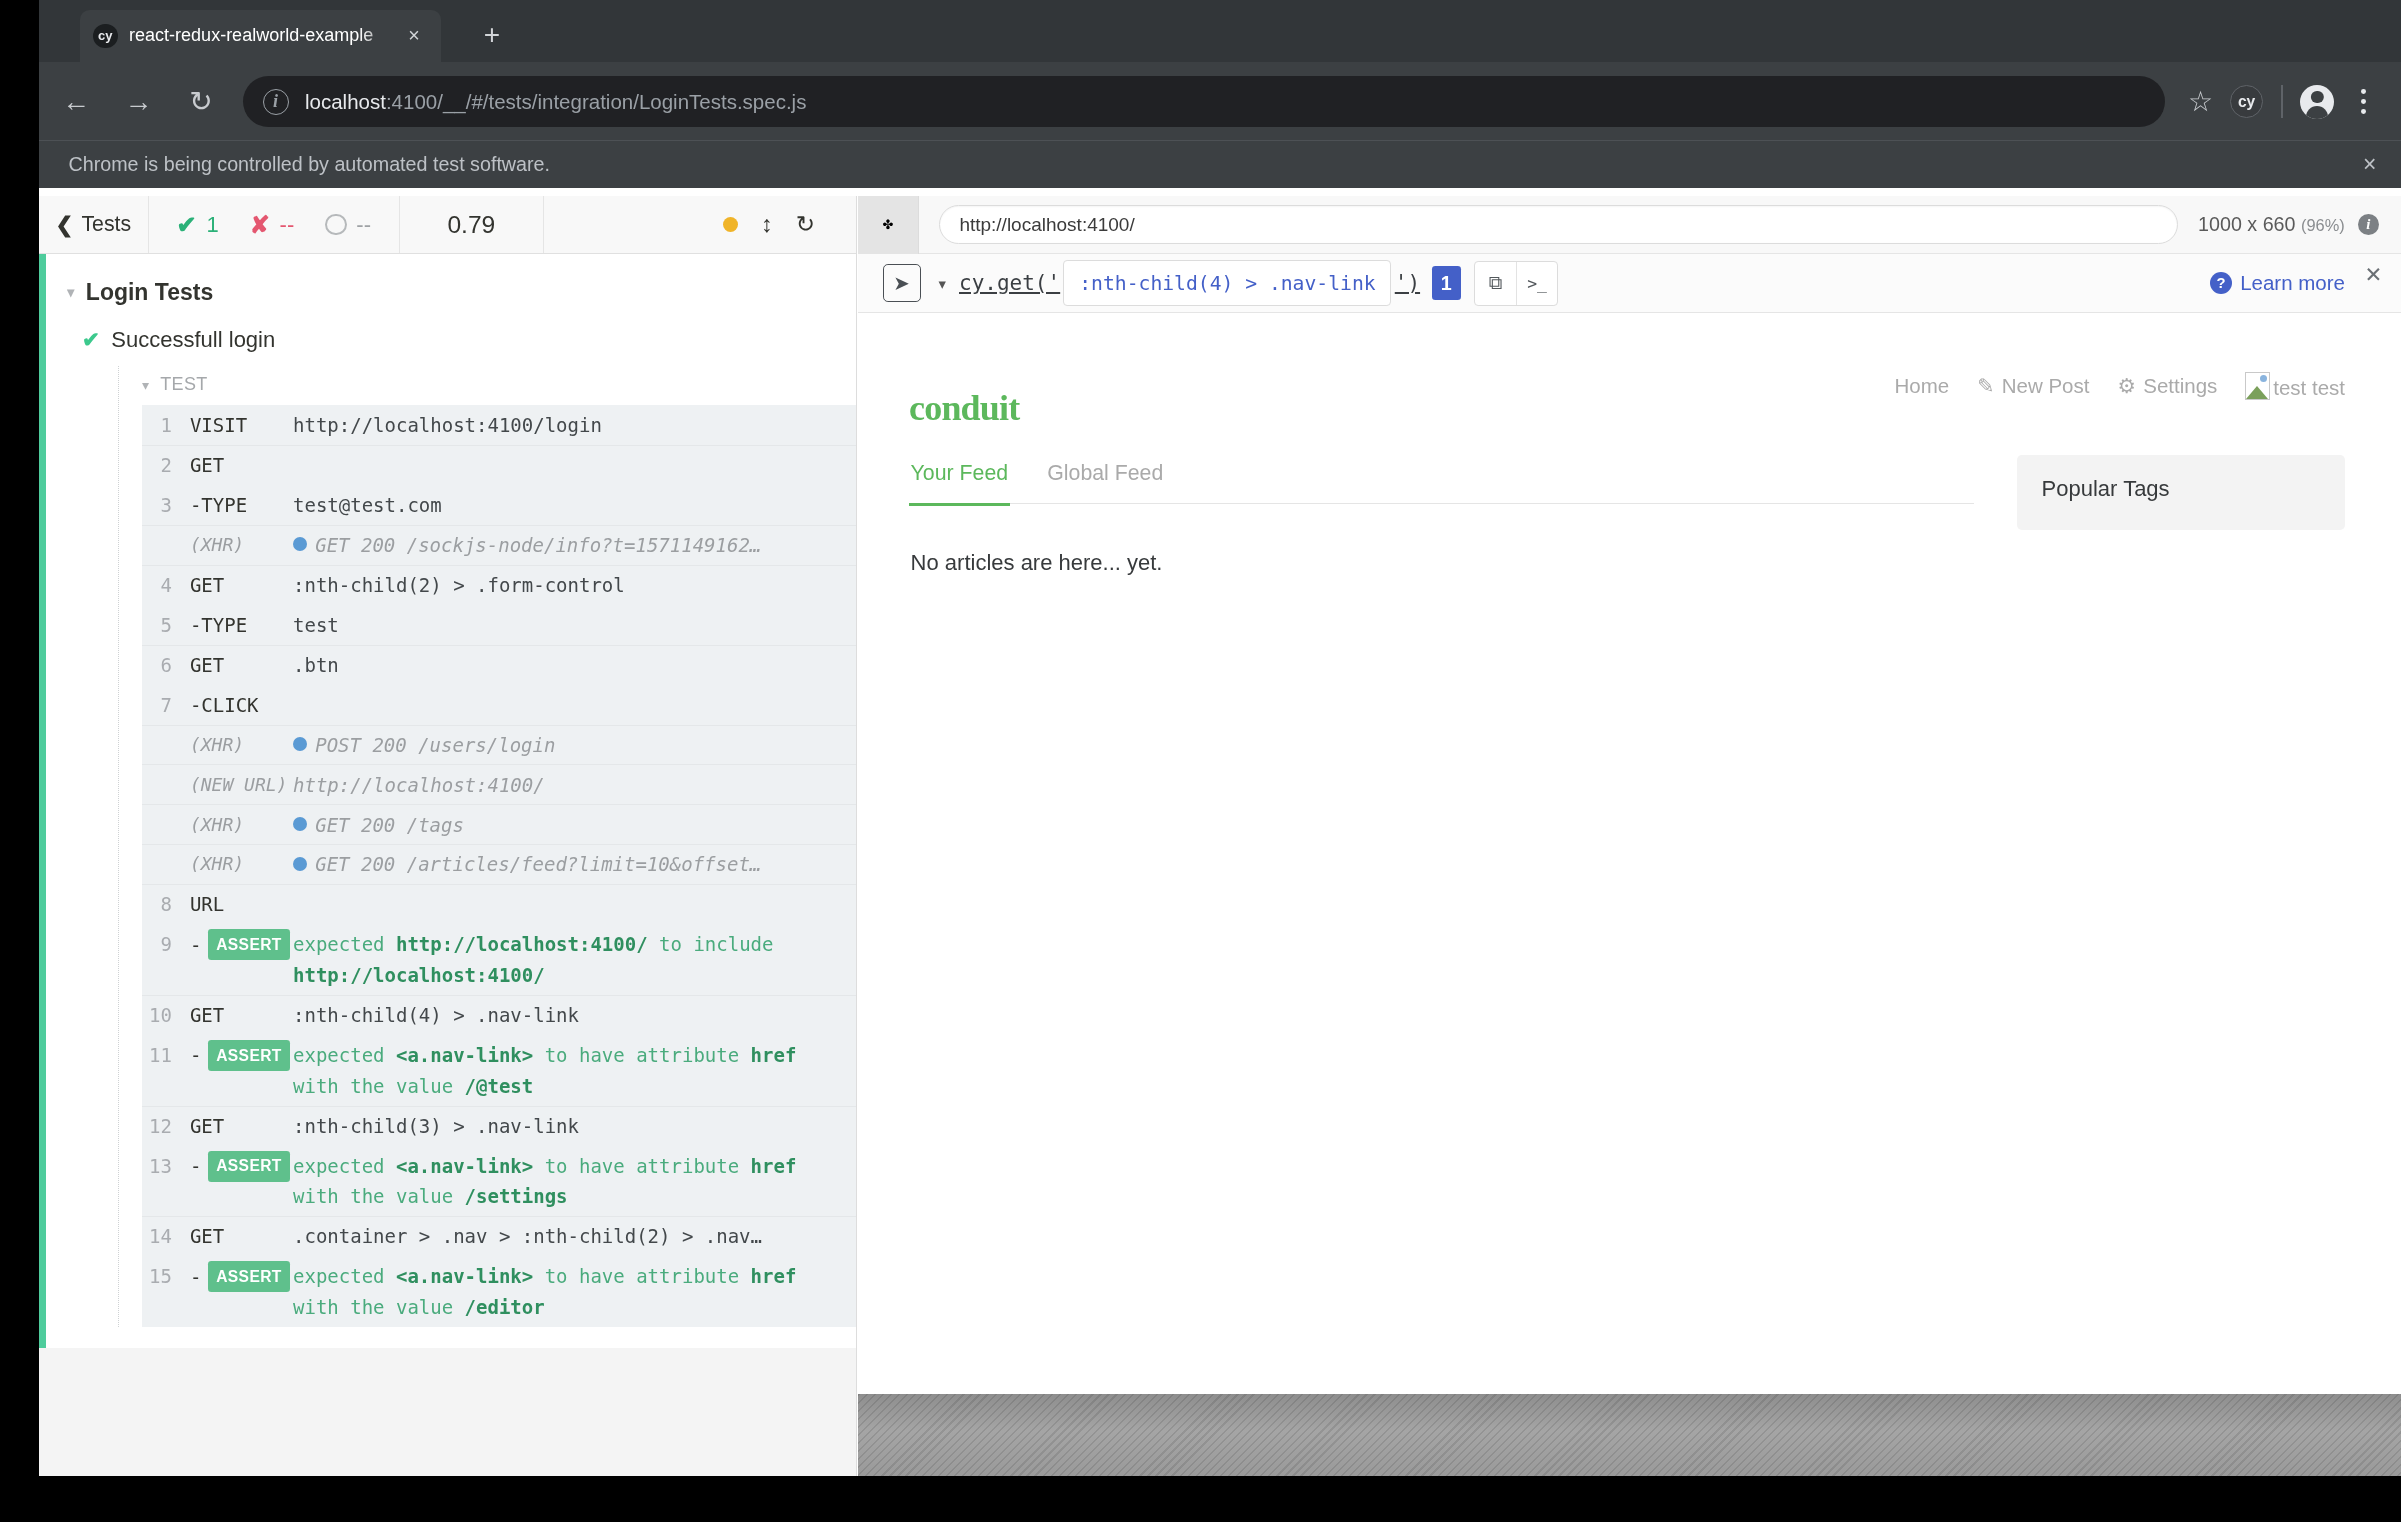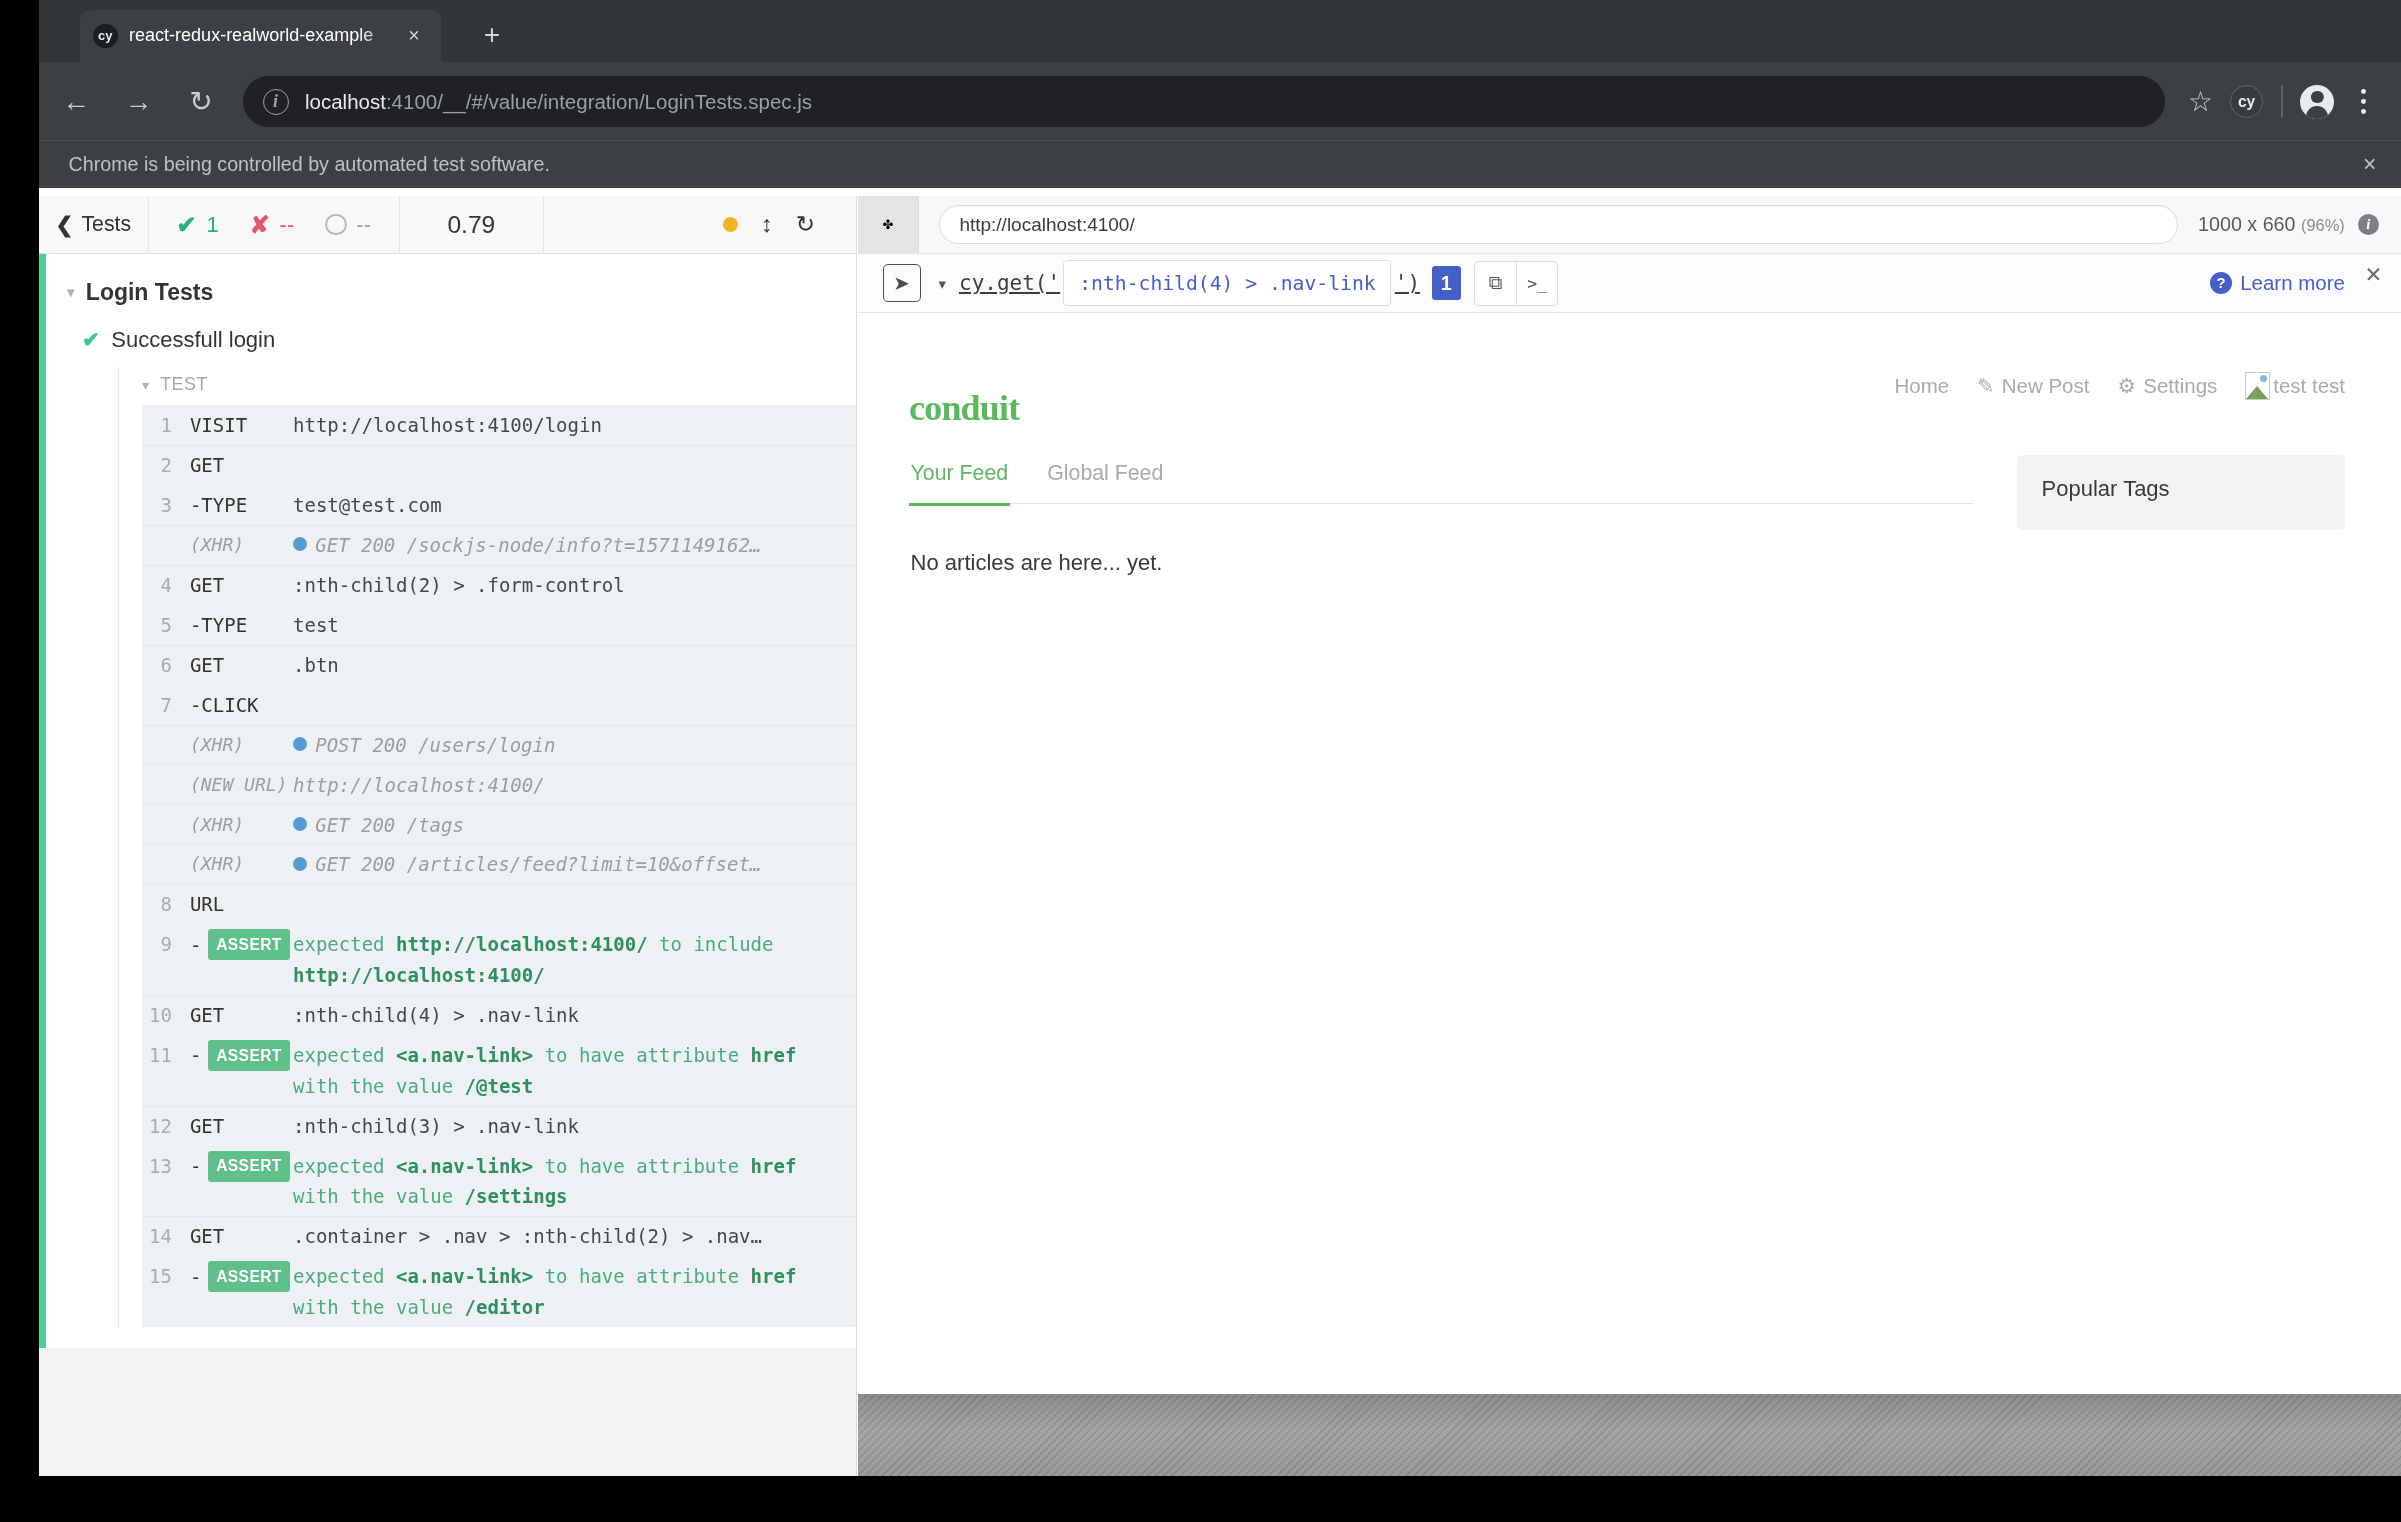--- a/index.html
+++ b/index.html
@@ -285,21 +285,21 @@
   
   .conduit { position: relative; height: 1099px; background: #fff; overflow: hidden; }
   .cd-nav {
     display: flex; align-items: center; padding: 29.5px 57px 8.2px 51px;
   }
   .cd-brand {
     color: #5cb85c; font-size: 36px; font-weight: bold;
     font-family: "Liberation Serif", serif; letter-spacing: -0.8px; margin-top: 44px;
   }
   .cd-links { margin-left: auto; display: flex; align-items: center; gap: 28px; }
-  .cd-link { color: #aaa; font-size: 20.5px; display: flex; align-items: center; gap: 7.4px; }
+  .cd-link { color: #aaa; font-size: 20.5px; display: flex; align-items: flex-end; gap: 7.4px; }
   .cd-link.user { color: #aaa; gap: 3.3px; }
   .broken-img {
     width: 24.6px; height: 28px; position: relative; flex: 0 0 auto;
     background: #fff; border: 0.8px solid #c9c9c9;
   }
   .broken-img::before {
     content:""; position:absolute; left:0; bottom:0; width:0; height:0;
     border-left: 11.5px solid transparent; border-right: 11.5px solid transparent;
     border-bottom: 13px solid #7ba05b;
   }
@@ -340,21 +340,21 @@
     </div>
     <div class="newtab">+</div>
   </div>
 
   <div class="omnirow">
     <div class="navbtn">←</div>
     <div class="navbtn">→</div>
     <div class="navbtn">↻</div>
     <div class="omnibox">
       <div class="omni-info">i</div>
-      <div class="omni-url"><b>localhost</b><span>:4100/__/#/value/integration/LoginTests.spec.js</span></div>
+      <div class="omni-url"><b>localhost</b><span>:4100/__/#/tests/integration/LoginTests.spec.js</span></div>
     </div>
     <div class="tb-icon" style="font-size:28px;color:#c8cbcf;">☆</div>
     <div class="tb-icon">
       <div class="cy-ext">cy</div>
     </div>
     <div class="tb-sep"></div>
     <div class="tb-icon">
         <div class="avatar-icon"></div>
       </div>
     <div class="tb-icon" style="margin-right:14.8px;">

